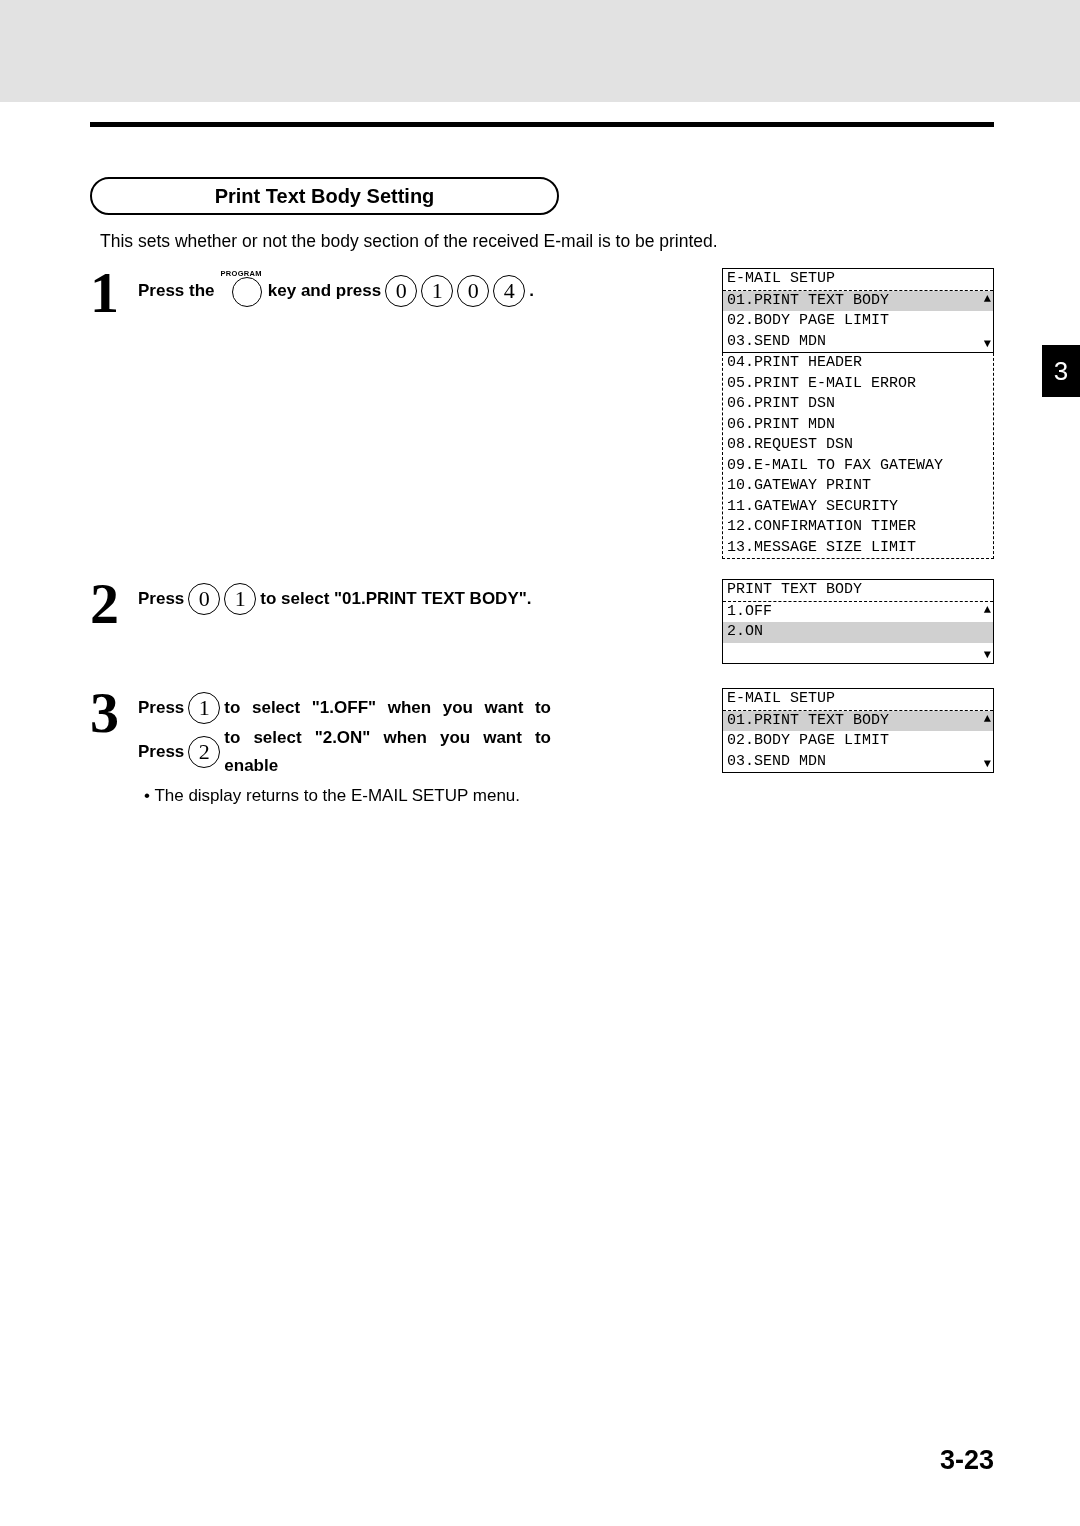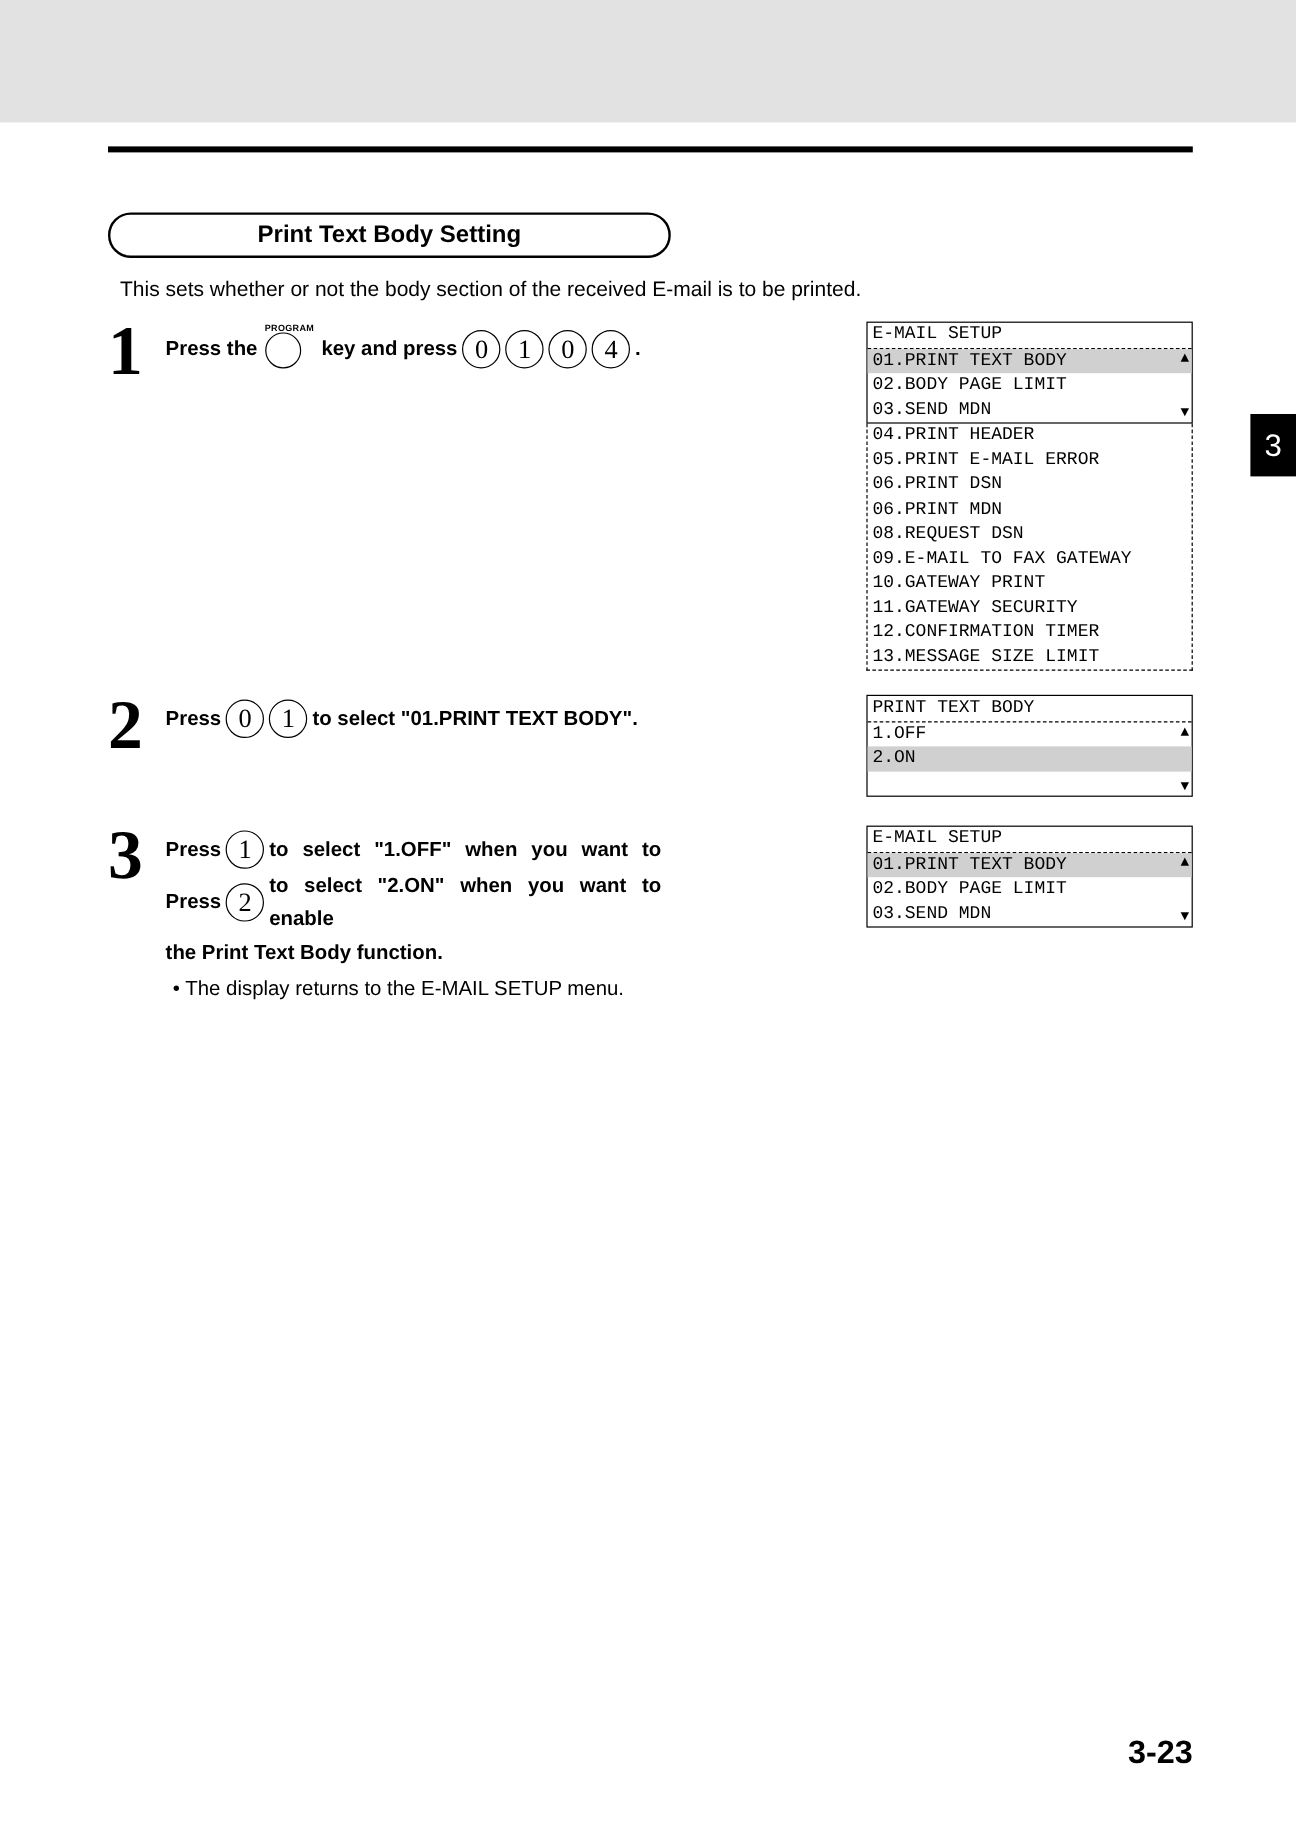--- a/index.html
+++ b/index.html
@@ -87,21 +87,21 @@
     border: 1.6px solid #000;
     border-radius: 50%;
     font-family: "Times New Roman", serif;
     font-size: 22px;
     font-weight: normal;
     margin: 0 0px;
   }
   .progkey {
     display: inline-flex;
     flex-direction: column;
-    align-items: flex-start;
+    align-items: flex-end;
     margin: 0 2px;
     position: relative;
     top: -2px;
   }
   .progkey .lbl {
     font-size: 7.5px;
     font-weight: bold;
     letter-spacing: 0.3px;
     text-align: center;
     line-height: 8px;
@@ -292,23 +292,20 @@
           <div class="instr-line" style="justify-content: space-between;">
             <span class="instr-text">Press</span>
             <span class="keycirc">1</span>
             <span class="instr-text" style="flex:1; text-align: justify; text-align-last: justify; word-spacing: 4px;">to select "1.OFF" when you want to</span>
           </div>
           <div class="instr-line" style="justify-content: space-between;">
             <span class="instr-text">Press</span>
             <span class="keycirc">2</span>
             <span class="instr-text" style="flex:1; word-spacing: -0.5px;">to select "2.ON" when you want to enable</span>
           </div>
-          <div class="instr-line">
-            <span class="instr-text">the Print Text Body function.</span>
-          </div>
         </div>
       </div>
 
       <div class="lcd">
         <div class="lcd-box">
           <div class="lcd-title">E-MAIL SETUP</div>
           <div class="lcd-rows">
             <div class="lcd-row hl">01.PRINT TEXT BODY</div>
             <div class="lcd-row">02.BODY PAGE LIMIT</div>
             <div class="lcd-row">03.SEND MDN</div>

